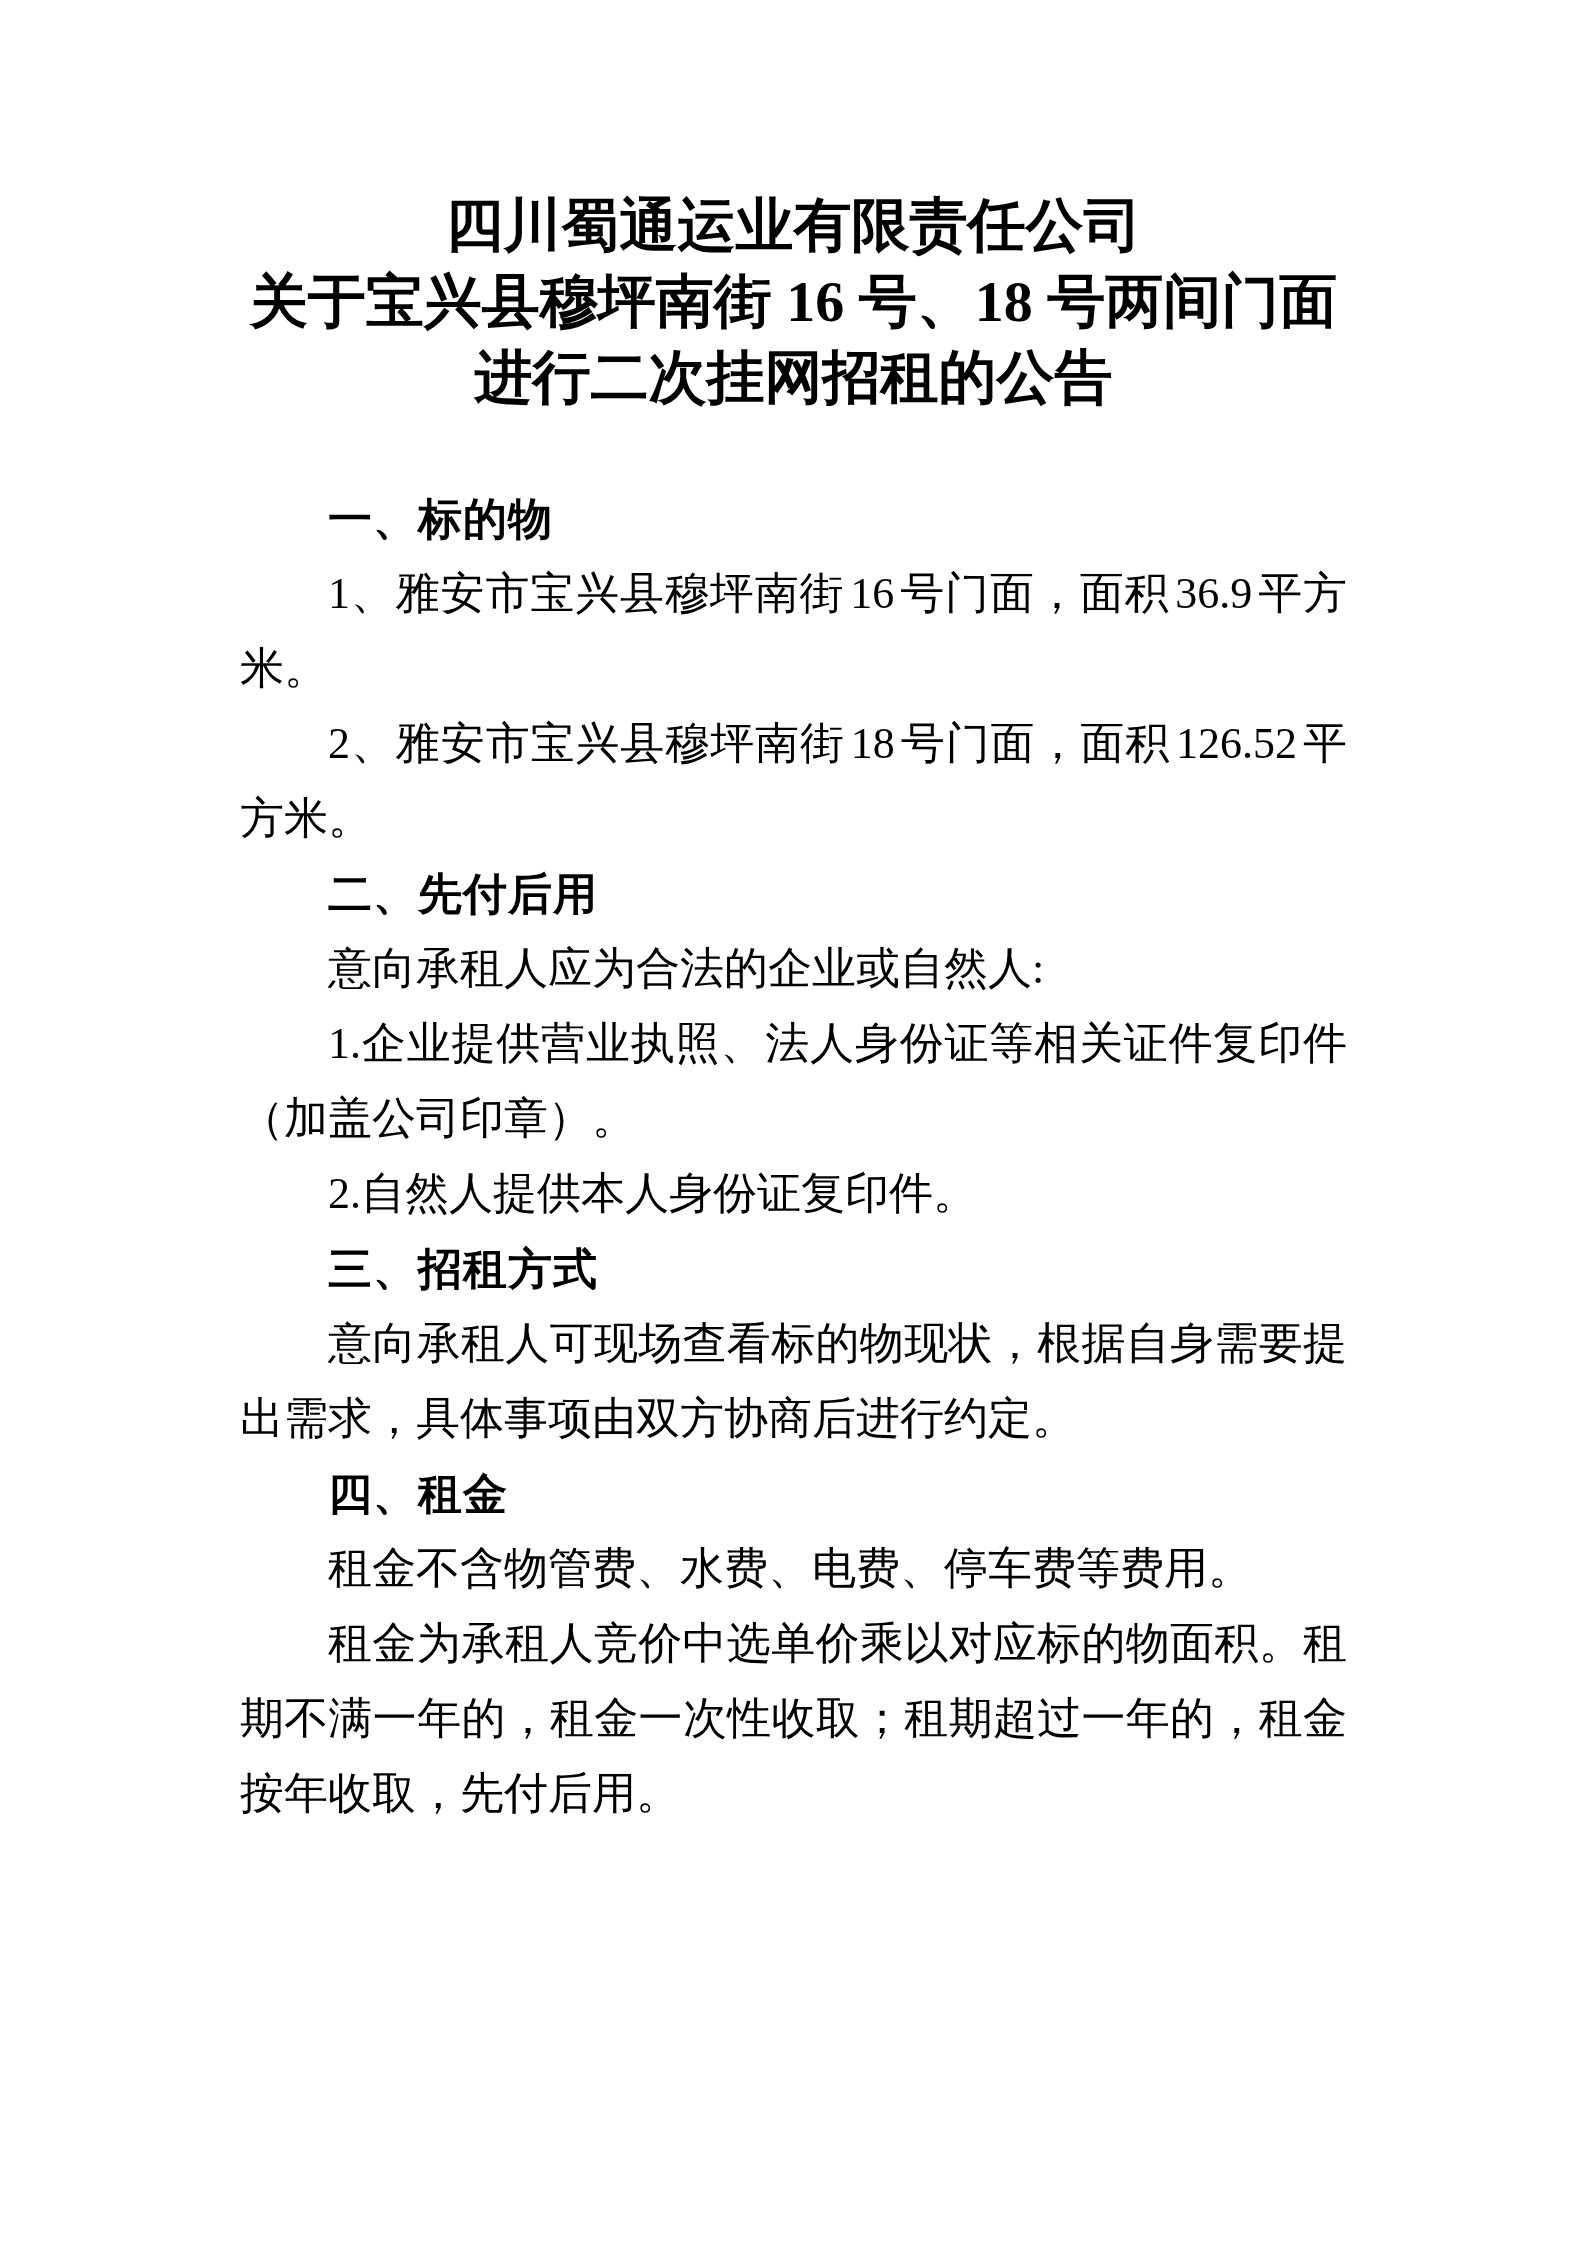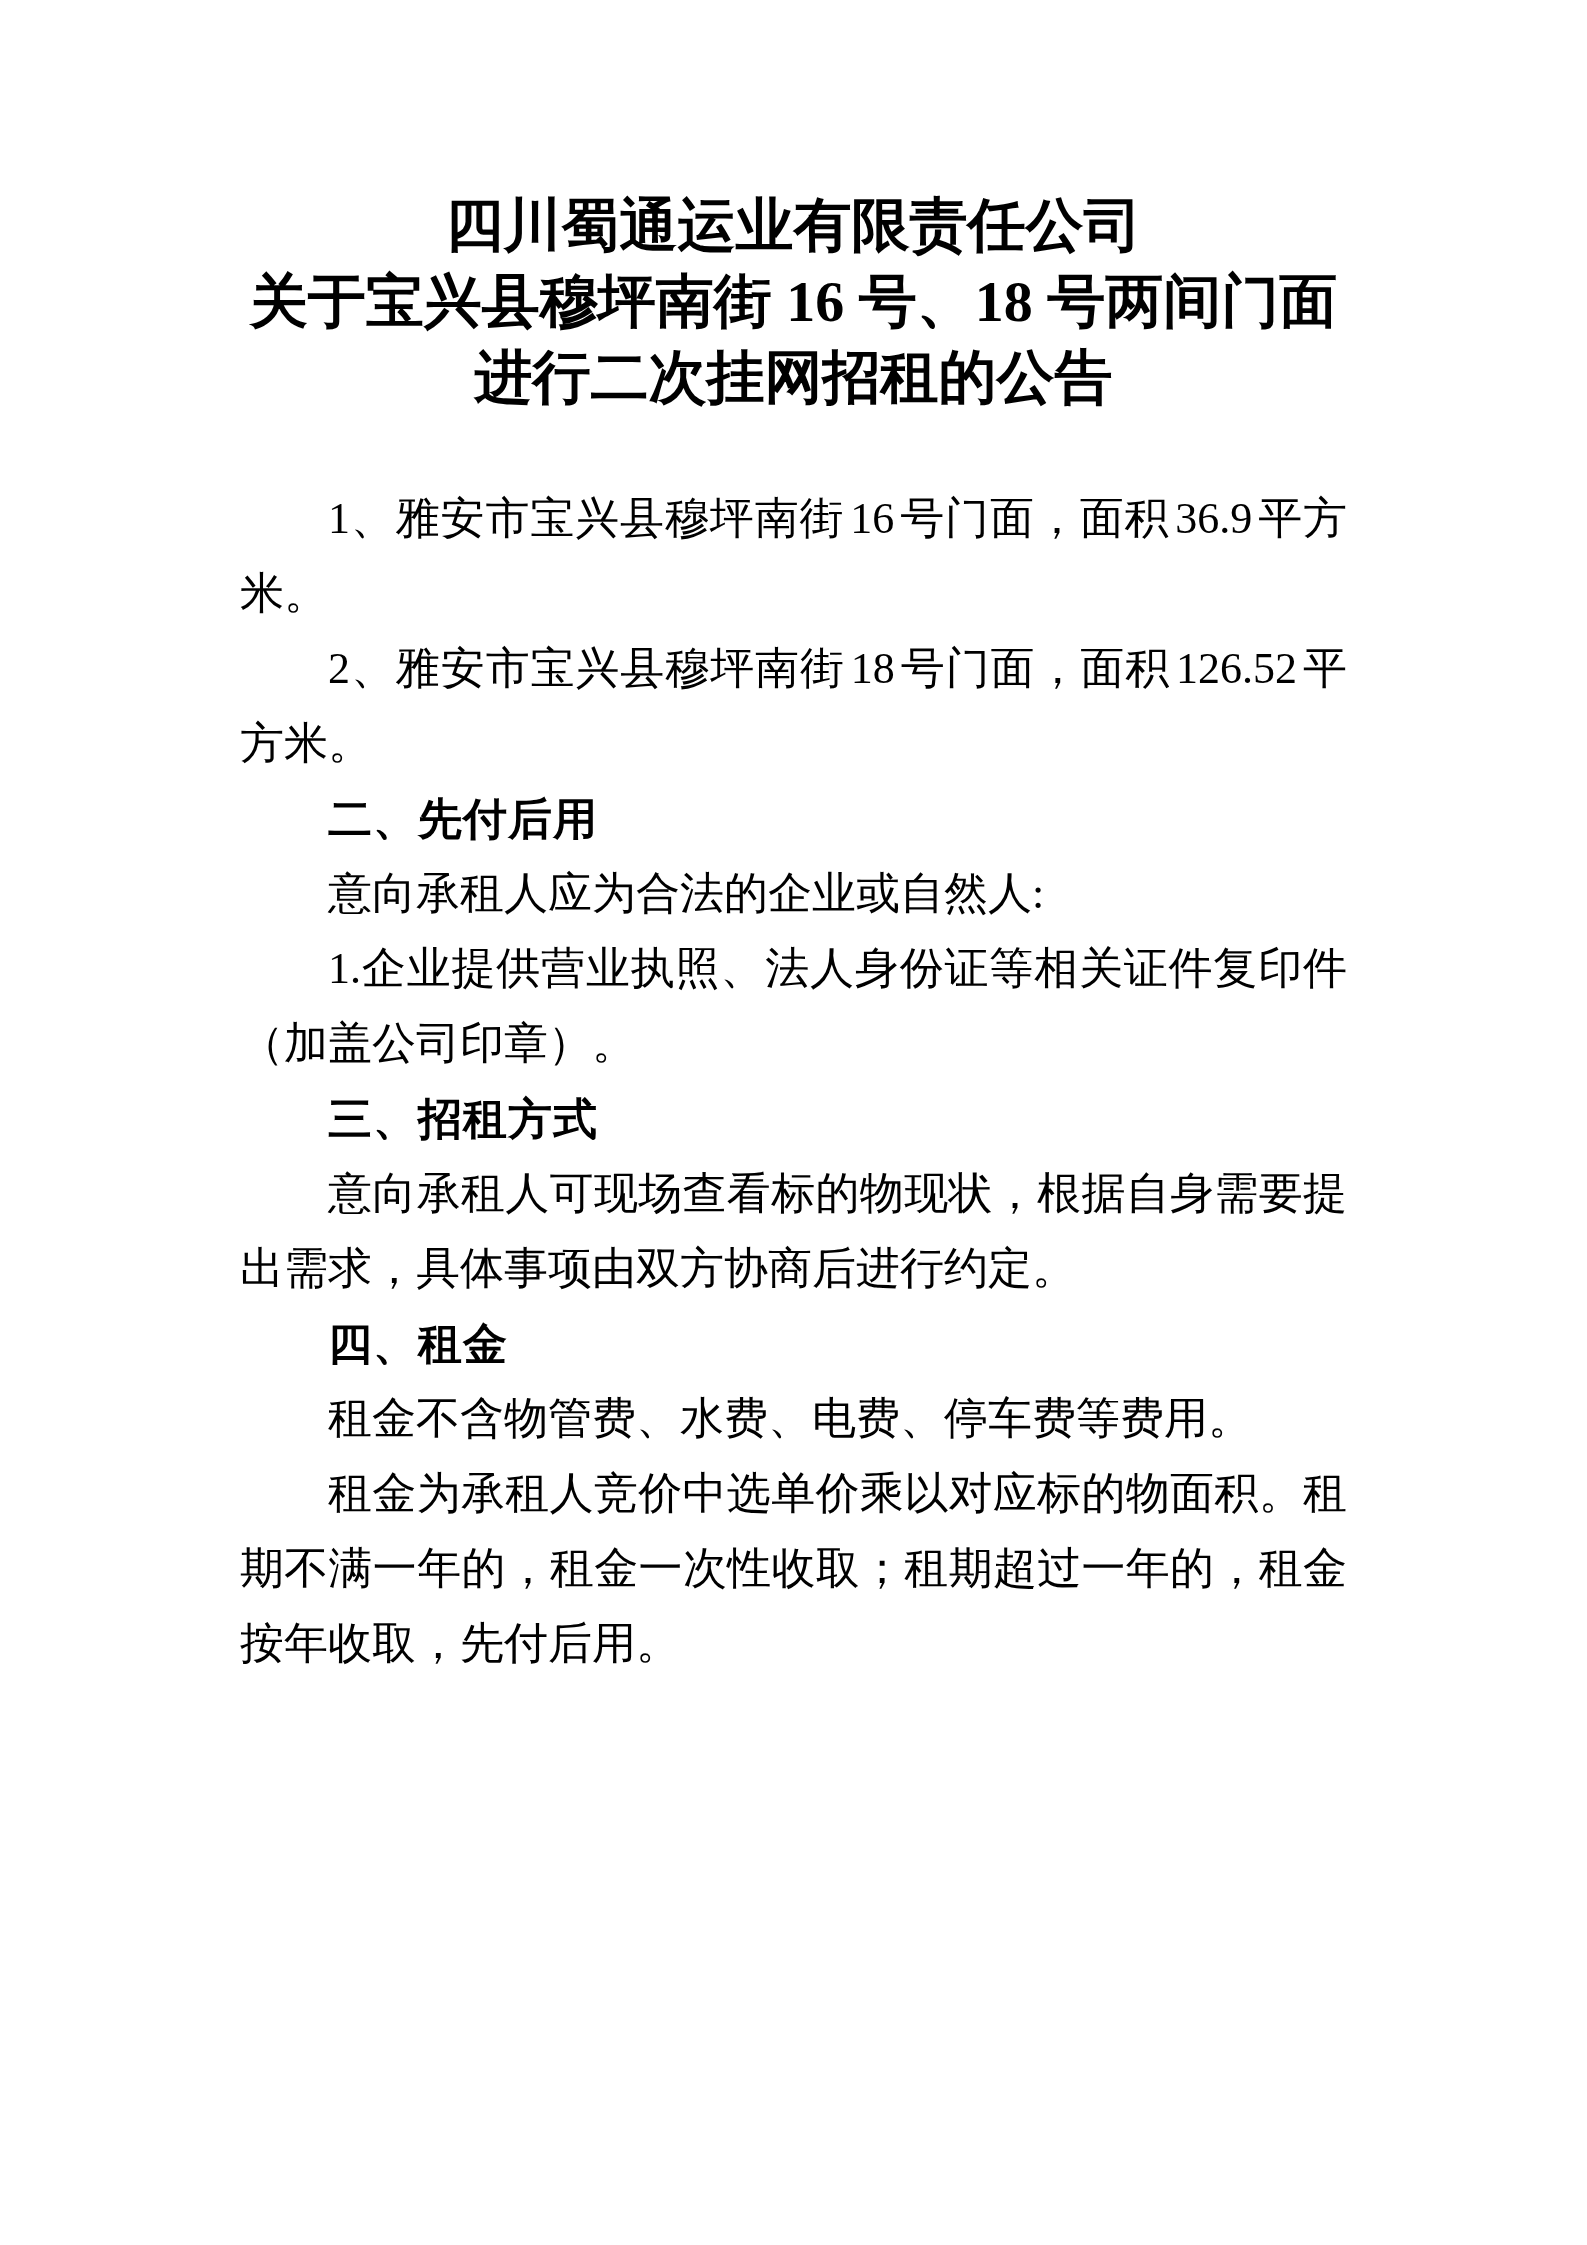--- a/index.html
+++ b/index.html
@@ -50,24 +50,26 @@
 </head>
 <body>
 
 <div class="page">
   <div class="doc-title">
     <div class="title-line">四川蜀通运业有限责任公司</div>
     <div class="title-line">关于宝兴县穆坪南街 16 号、18 号两间门面</div>
     <div class="title-line">进行二次挂网招租的公告</div>
   </div>
   <div class="doc-body" id="paragraphs">
+      <p class="heading">一、标的物</p>
       <p class="body-text">1、雅安市宝兴县穆坪南街 16 号门面，面积 36.9 平方米。</p>
       <p class="body-text">2、雅安市宝兴县穆坪南街 18 号门面，面积 126.52 平方米。</p>
       <p class="heading">二、先付后用</p>
       <p class="body-text">意向承租人应为合法的企业或自然人:</p>
       <p class="body-text">1.企业提供营业执照、法人身份证等相关证件复印件（加盖公司印章）。</p>
+      <p class="body-text">2.自然人提供本人身份证复印件。</p>
       <p class="heading">三、招租方式</p>
       <p class="body-text">意向承租人可现场查看标的物现状，根据自身需要提出需求，具体事项由双方协商后进行约定。</p>
       <p class="heading">四、租金</p>
       <p class="body-text">租金不含物管费、水费、电费、停车费等费用。</p>
       <p class="body-text">租金为承租人竞价中选单价乘以对应标的物面积。租期不满一年的，租金一次性收取；租期超过一年的，租金按年收取，先付后用。</p>
     </div>
 </div>
 
 </body></html>

